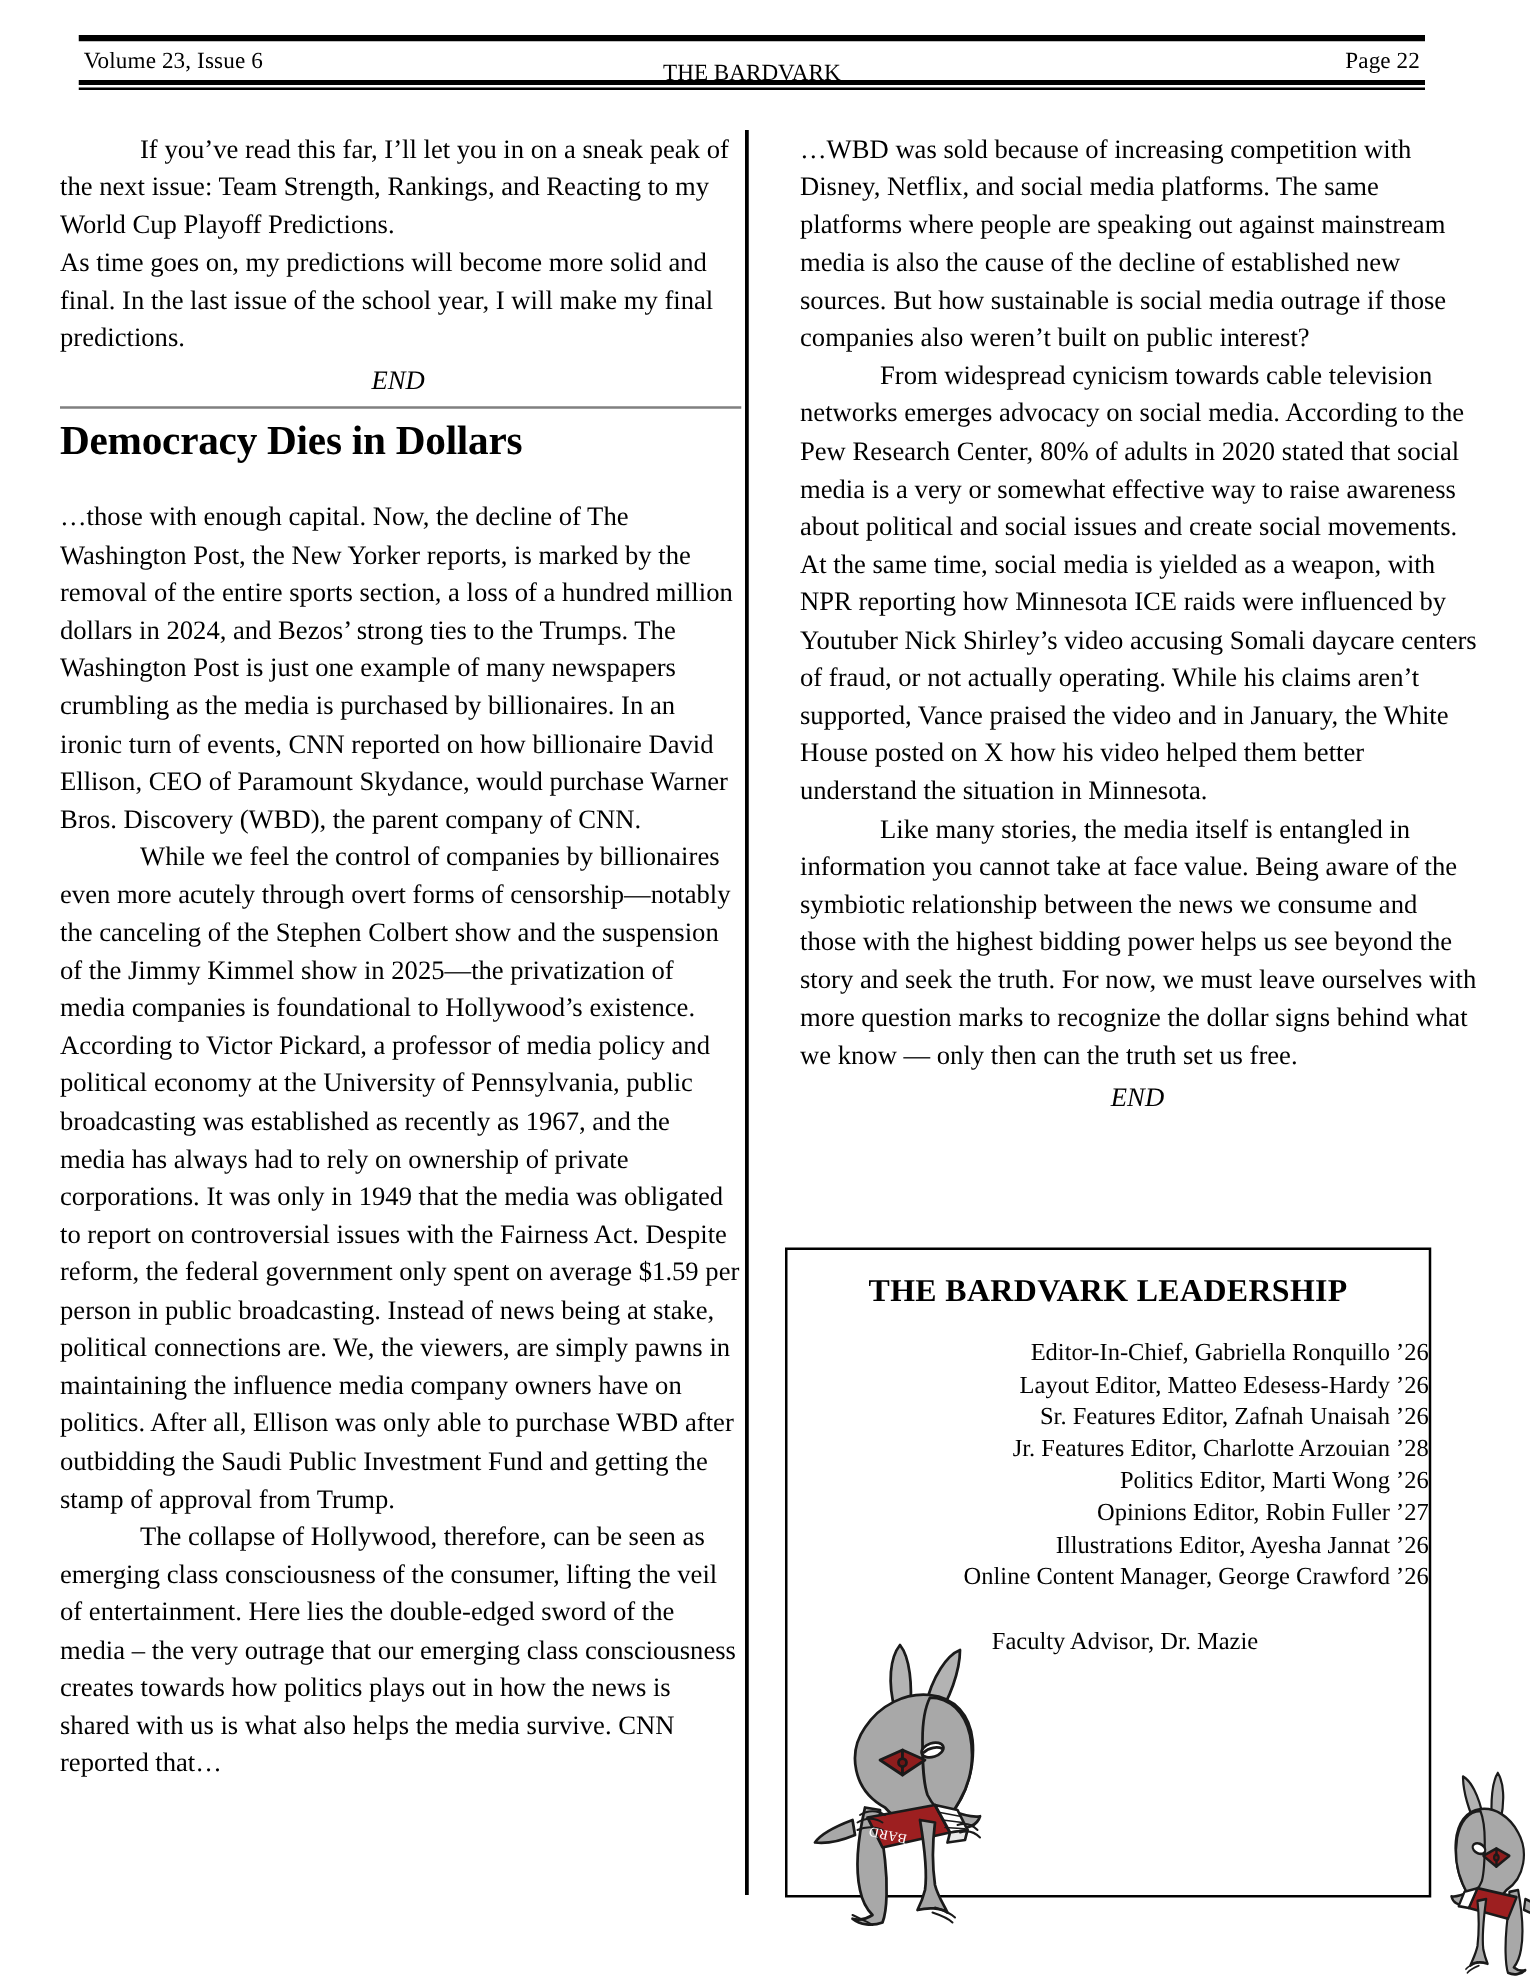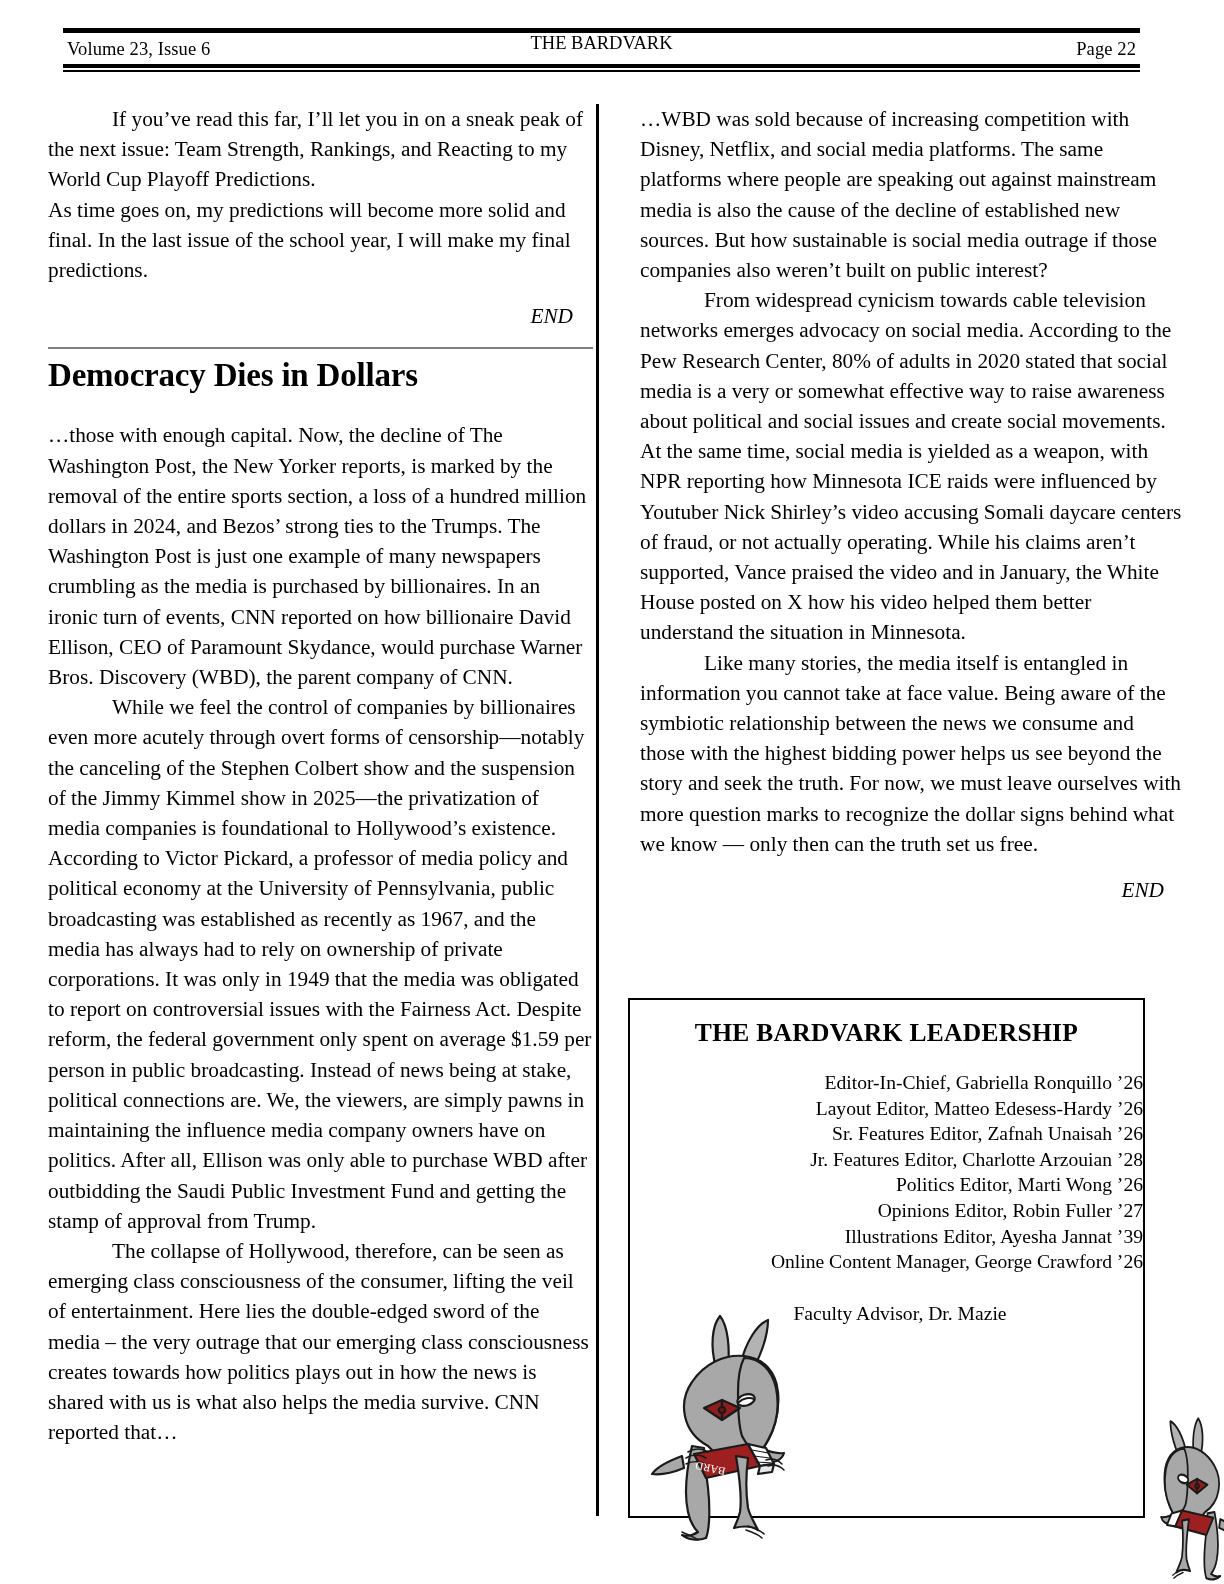--- a/index.html
+++ b/index.html
@@ -72,24 +72,24 @@
   p.body {
     margin: 0;
     font-size: 21.3px;
     line-height: 30.2px;
     text-align: left;
   }
   p.body.indent { text-indent: 64px; }
 
   .endmark {
     font-style: italic;
-    text-align: right;
+    text-align: center;
     font-size: 21.3px;
     line-height: 30.2px;
-    margin: 16px;
+    margin: 4px;
     padding-right: 4px;
   }
 
   .hrule-grey {
     height: 2px;
     background: #808080;
     margin: 6px 0 4px 0;
     width: 100%;
   }
 
@@ -164,21 +164,21 @@
 </head>
 <body>
 
 <div class="masthead">
   <div class="rule-thick-top"></div>
   <div class="masthead-mid">
     <div class="masthead-row">
       <span>Volume 23, Issue 6</span>
       <span>Page 22</span>
     </div>
-    <div class="masthead-center" style="top:0;">
+    <div class="masthead-center" style="top:16px;">
       <span>THE BARDVARK</span>
     </div>
   </div>
   <div class="rule-thick-bot"></div>
   <div class="rule-thin-bot"></div>
 </div>
 
 <div class="columns">
 
   <div class="divider"></div>
@@ -210,21 +210,21 @@
 
 <div class="leader-box">
   <div class="leader-title">THE BARDVARK LEADERSHIP</div>
   <div class="leader-list">
     <div>Editor-In-Chief, Gabriella Ronquillo ’26</div>
     <div>Layout Editor, Matteo Edesess-Hardy ’26</div>
     <div>Sr. Features Editor, Zafnah Unaisah ’26</div>
     <div>Jr. Features Editor, Charlotte Arzouian ’28</div>
     <div>Politics Editor, Marti Wong ’26</div>
     <div>Opinions Editor, Robin Fuller ’27</div>
-    <div>Illustrations Editor, Ayesha Jannat ’39</div>
+    <div>Illustrations Editor, Ayesha Jannat ’26</div>
     <div>Online Content Manager, George Crawford ’26</div>
   </div>
   <div class="faculty">Faculty Advisor, Dr. Mazie</div>
 </div>
 
 <div class="aardvark-1">
   <svg viewBox="0 0 175 250" width="175" height="250" xmlns="http://www.w3.org/2000/svg">
     <g stroke="#1a1a1a" stroke-width="2.2" stroke-linejoin="round" stroke-linecap="round">
 
       <path d="M34,160 C18,166 8,172 4,178 C12,179 24,177 36,172 Z" fill="#a8a8a8"></path>

